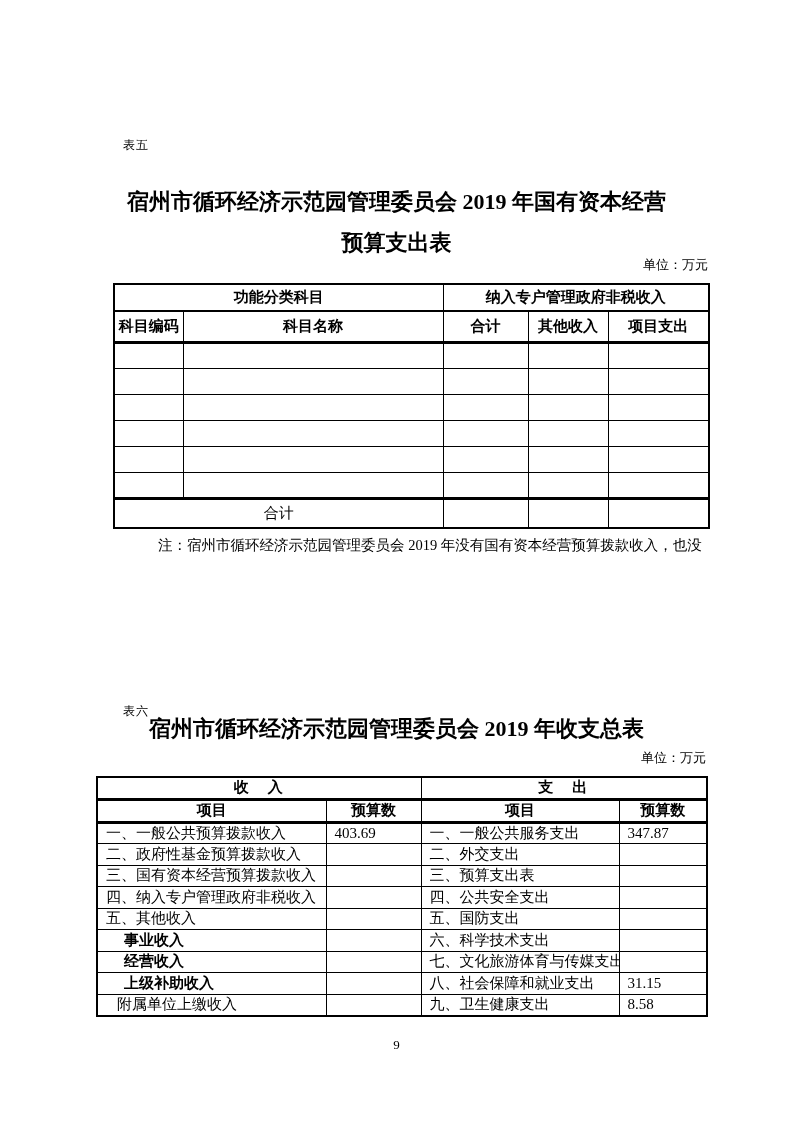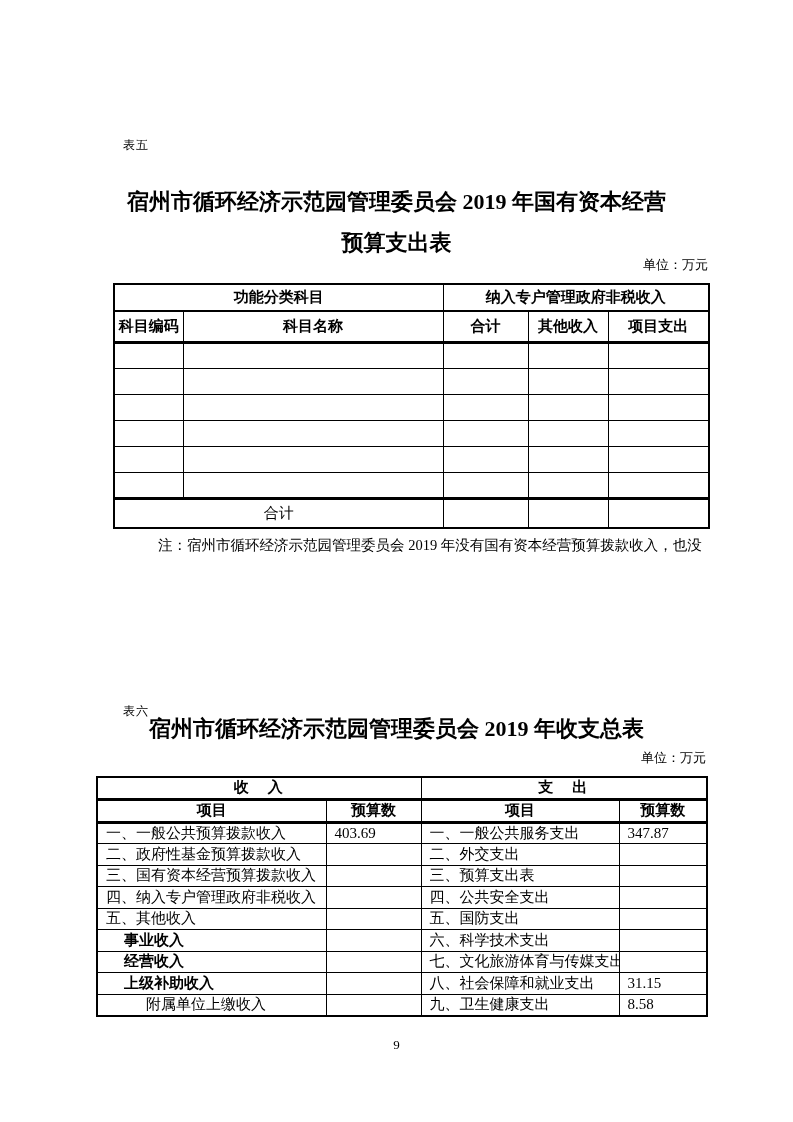--- a/index.html
+++ b/index.html
@@ -67,21 +67,21 @@
     font-size: 14.5px;
     line-height: 31px;
     margin-left: 45px;
   }
   
   .t6 { left: 96px; top: 776px; width: 610px; }
   .t6 .hrow1 th { height: 22px; border-bottom-width: 3px; letter-spacing: 2px; }
   .t6 .hrow2 th { height: 23px; border-bottom-width: 3px; }
   .t6 td { height: 21.5px; padding: 0 3px 0 8px; text-align: left; }
   .t6 td.ind1 { padding-left: 26px; font-weight: bold; }
-  .t6 td.ind2 { padding-left: 48px; }
+  .t6 td.ind2 { padding-left: 19px; }
   .pagenum {
     position: absolute;
     left: 0;
     top: 1037px;
     width: 793px;
     text-align: center;
     font-size: 13px;
   }
 </style>
 </head>

